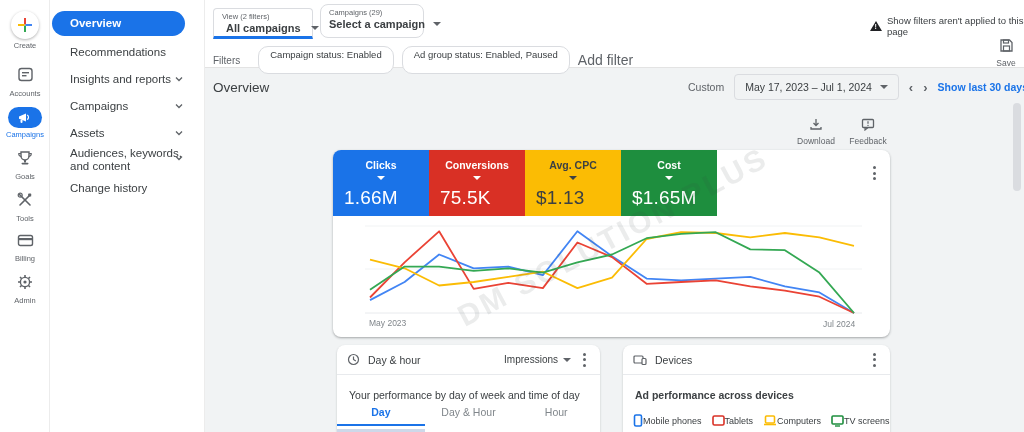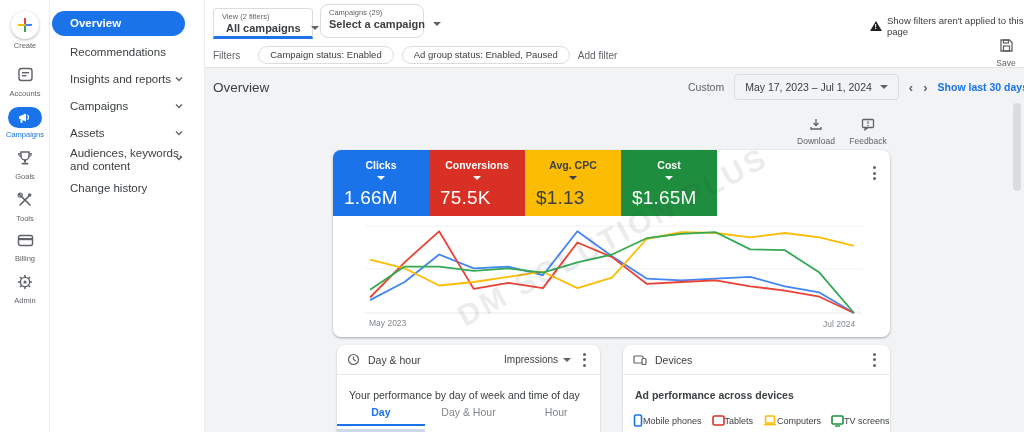--- a/index.html
+++ b/index.html
@@ -48,23 +48,23 @@
   .warn-text { font-size:9.5px; color:#3c4043; }
   .warn-tri { width:0; height:0; border-left:6px solid transparent; border-right:6px solid transparent;
     border-bottom:10px solid #202124; position:relative; }
   .warn-tri:after { content:"!"; position:absolute; left:-1.5px; top:2px; color:#fff; font-size:7px; font-weight:bold; }
 
   .savebox { position:absolute; left:993px; top:38px; width:26px; text-align:center; cursor:pointer; }
   .tiny-label { font-size:8.5px; color:#5f6368; display:block; margin-top:1px; }
 
   .filters-row { position:absolute; left:213px; top:46px; display:flex; align-items:center; gap:8px; }
   .filters-label { font-size:10px; color:#5f6368; margin-right:10px; }
-  .chip { border:1px solid #dadce0; border-radius:10px; height:18px; line-height:16px;
+  .chip { border:1px solid #dadce0; border-radius:10px; height:28px; line-height:16px;
     padding:0 11px; font-size:9.5px; color:#3c4043; background:#fff; cursor:pointer; white-space:nowrap; }
-  .add-filter { font-size:10px; color:#5f6368; cursor:pointer; }
+  .add-filter { font-size:14px; color:#5f6368; cursor:pointer; }
 
   .page-title { position:absolute; left:213px; top:80px; font-size:13.5px; color:#3c4043; }
   .daterow { position:absolute; left:688px; top:74px; display:flex; align-items:center; gap:10px; }
   .custom-label { font-size:10.5px; color:#5f6368; }
   .datebox { border:1px solid #dadce0; border-radius:4px; background:#f1f3f4; height:26px;
     display:flex; align-items:center; gap:8px; padding:0 10px; cursor:pointer; }
   .date-text { font-size:10.5px; color:#3c4043; white-space:nowrap; }
   .chev { font-size:13px; color:#5f6368; cursor:pointer; font-weight:bold; }
   .show-last { font-size:10.5px; color:#1a73e8; font-weight:bold; cursor:pointer; white-space:nowrap; }
 

